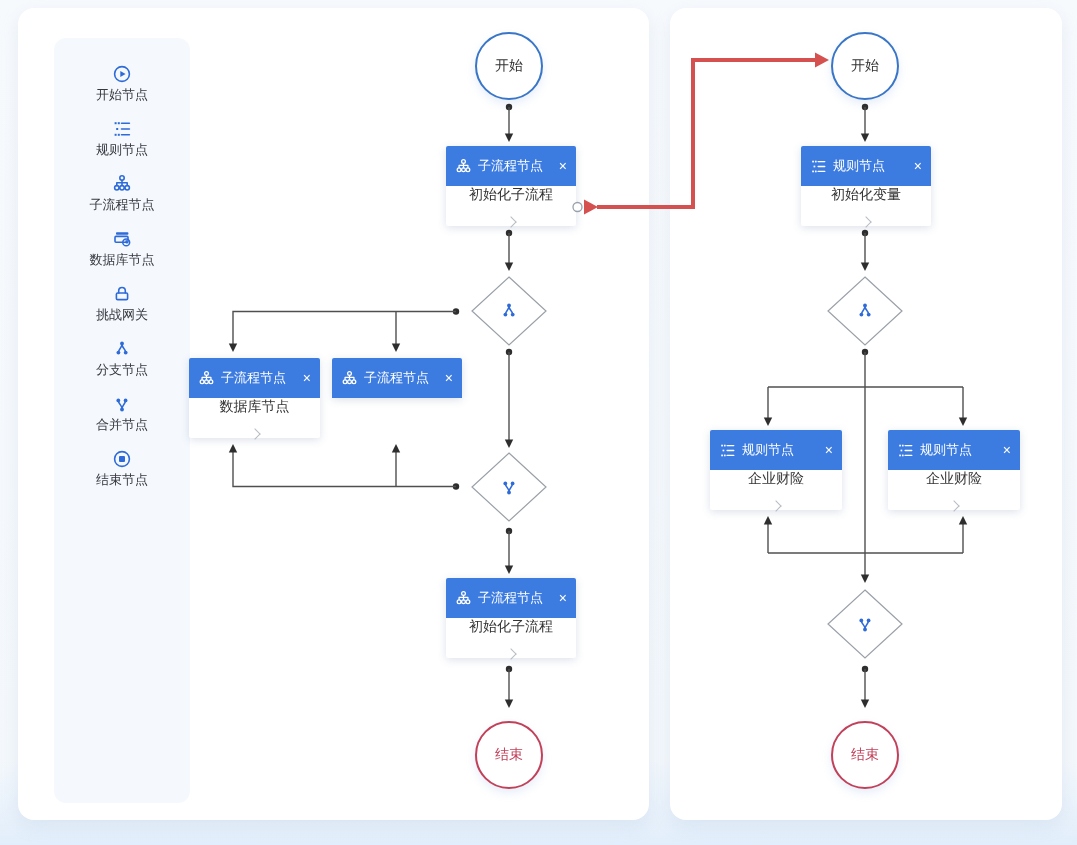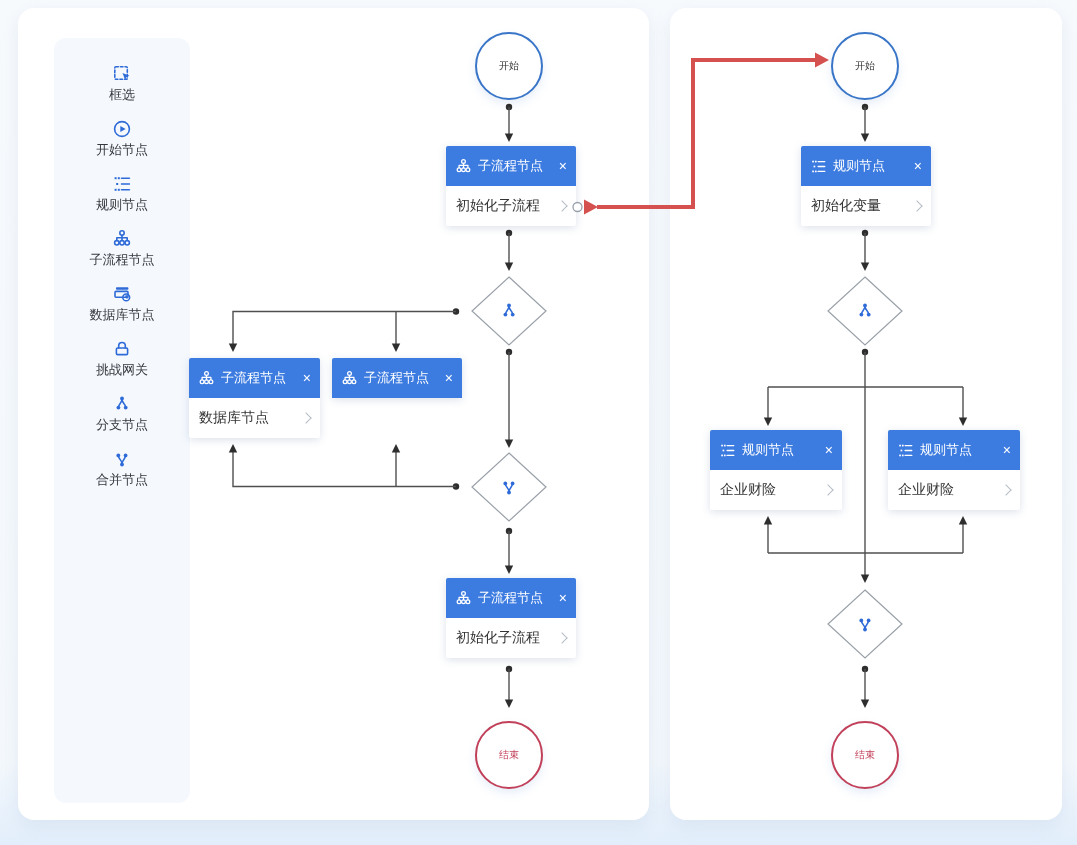--- a/index.html
+++ b/index.html
@@ -25,38 +25,38 @@
   .pal-item .picon{width:20px;height:20px;display:block;}
   .pal-item .plabel{margin-top:3px;font-size:13px;color:#35393f;line-height:15px;}
   svg.ic{display:block;}
   .bi-s{stroke:#2e6bd8;fill:none;stroke-width:1.6;stroke-linecap:round;stroke-linejoin:round;}
   .bi-f{fill:#2e6bd8;stroke:none;}
   .wi-s{stroke:#ffffff;fill:none;stroke-width:1.5;stroke-linecap:round;stroke-linejoin:round;}
   .wi-f{fill:#ffffff;stroke:none;}
   .circle{
     position:absolute;width:68px;height:68px;border-radius:50%;
     background:#fff;display:flex;align-items:center;justify-content:center;
-    font-size:10px;box-sizing:border-box;cursor:pointer;
+    font-size:14px;box-sizing:border-box;cursor:pointer;
     box-shadow:0 4px 10px rgba(120,160,220,.18);
   }
   .circle.start{border:2px solid #3a76c8;color:#333;}
   .circle.end{border:2px solid #c2415a;color:#c2415a;}
   .card{
     position:absolute;background:#fff;border-radius:2px;
     box-shadow:0 2px 8px rgba(60,90,140,.18);cursor:pointer;
   }
   .card-head{
     height:40px;background:#3c7be0;display:flex;align-items:center;
     padding:0 9px;box-sizing:border-box;border-radius:2px 2px 0 0;
   }
   .card-head .htitle{color:#fff;font-size:13px;margin-left:6px;flex:1;white-space:nowrap;}
   .card-head .hclose{color:#fff;font-size:14px;cursor:pointer;padding-left:4px;line-height:1;}
   .card-body{
     height:40px;display:flex;align-items:center;justify-content:space-between;
-    padding:0 10px;box-sizing:border-box;
+    padding:0 10px;box-sizing:border-box;flex-direction:column;
   }
   .card-body .btext{font-size:14px;color:#333;white-space:nowrap;}
   .chev{width:7px;height:7px;border-top:1.5px solid #b6bcc5;border-right:1.5px solid #b6bcc5;transform:rotate(45deg);display:inline-block;cursor:pointer;}
   .diamond{position:absolute;width:76px;height:70px;cursor:pointer;}
   .diamond .dshape{fill:#ffffff;stroke:#9aa0a8;stroke-width:1.2;}
   .diamond .dicon{position:absolute;left:28px;top:25px;width:20px;height:20px;}
   .overlay{position:absolute;left:0;top:0;pointer-events:none;}
   .edge{stroke:#4f4f4f;stroke-width:1.4;fill:none;}
   .edot{fill:#2e2e2e;}
   .ahead{fill:#2e2e2e;}
@@ -66,27 +66,20 @@
 </style>
 </head>
 <body>
 
 <div class="stage">
 
   <div class="panel left">
     <div class="sidebar">
       <div class="pal-item">
         <svg class="ic picon" viewBox="0 0 20 20">
-            <rect x="2.8" y="2.8" width="12.5" height="12.5" rx="1" class="bi-s" stroke-dasharray="2.6 2"></rect>
-            <path class="bi-f" d="M10.5,9 L17.4,11.8 L14.4,12.9 L13.2,15.9 Z"></path>
-          </svg>
-        <span class="plabel">框选</span>
-      </div>
-      <div class="pal-item">
-        <svg class="ic picon" viewBox="0 0 20 20">
             <circle cx="10" cy="10" r="7.4" class="bi-s"></circle>
             <path class="bi-f" d="M8.3,6.9 L13.6,10 L8.3,13.1 Z"></path>
           </svg>
         <span class="plabel">开始节点</span>
       </div>
       <div class="pal-item">
         <svg class="ic picon" viewBox="0 0 20 20">
             <rect x="2.6" y="3.2" width="2" height="2" class="bi-f"></rect>
             <rect x="5.8" y="3.2" width="2" height="2" class="bi-f"></rect>
             <path class="bi-s" d="M9.5,4.2 H17.4"></path>
@@ -137,20 +130,27 @@
       <div class="pal-item">
         <svg class="ic picon" viewBox="0 0 20 20" style="transform:rotate(180deg)">
             <circle cx="10" cy="4.5" r="1.9" class="bi-f"></circle>
             <path class="bi-s" d="M10,6.4 L6.9,11.6"></path>
             <circle cx="6.4" cy="13.6" r="1.9" class="bi-f"></circle>
             <path class="bi-s" d="M10,6.4 C11.2,9 12.5,10.2 13.2,11.6"></path>
             <circle cx="13.7" cy="13.6" r="1.9" class="bi-f"></circle>
           </svg>
         <span class="plabel">合并节点</span>
       </div>
+      <div class="pal-item">
+        <svg class="ic picon" viewBox="0 0 20 20">
+            <circle cx="10" cy="10" r="7.4" class="bi-s"></circle>
+            <rect x="7" y="7" width="6" height="6" rx="1" class="bi-f"></rect>
+          </svg>
+        <span class="plabel">结束节点</span>
+      </div>
     </div>
   </div>
 
   <div class="panel right"></div>
 
   <div class="circle start" style="left:475px;top:32px">
     <span>开始</span>
   </div>
 
   <div class="card" style="left:446px;top:146px;width:130px">

